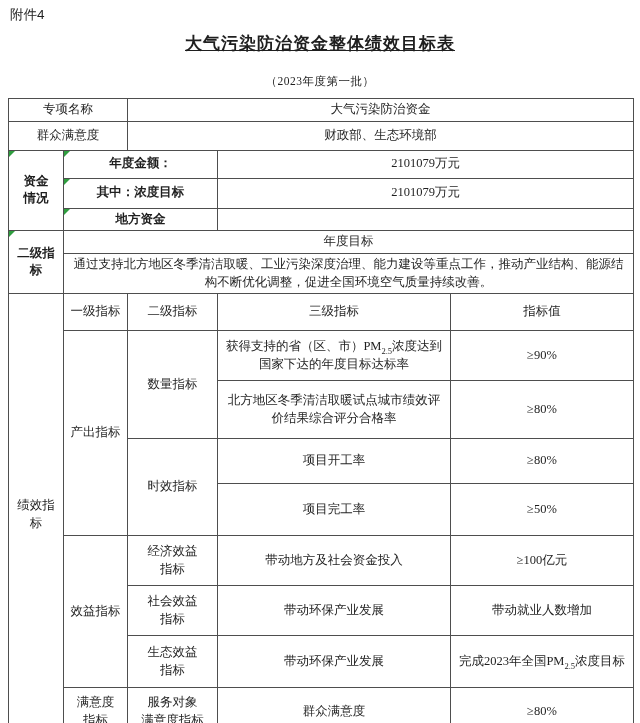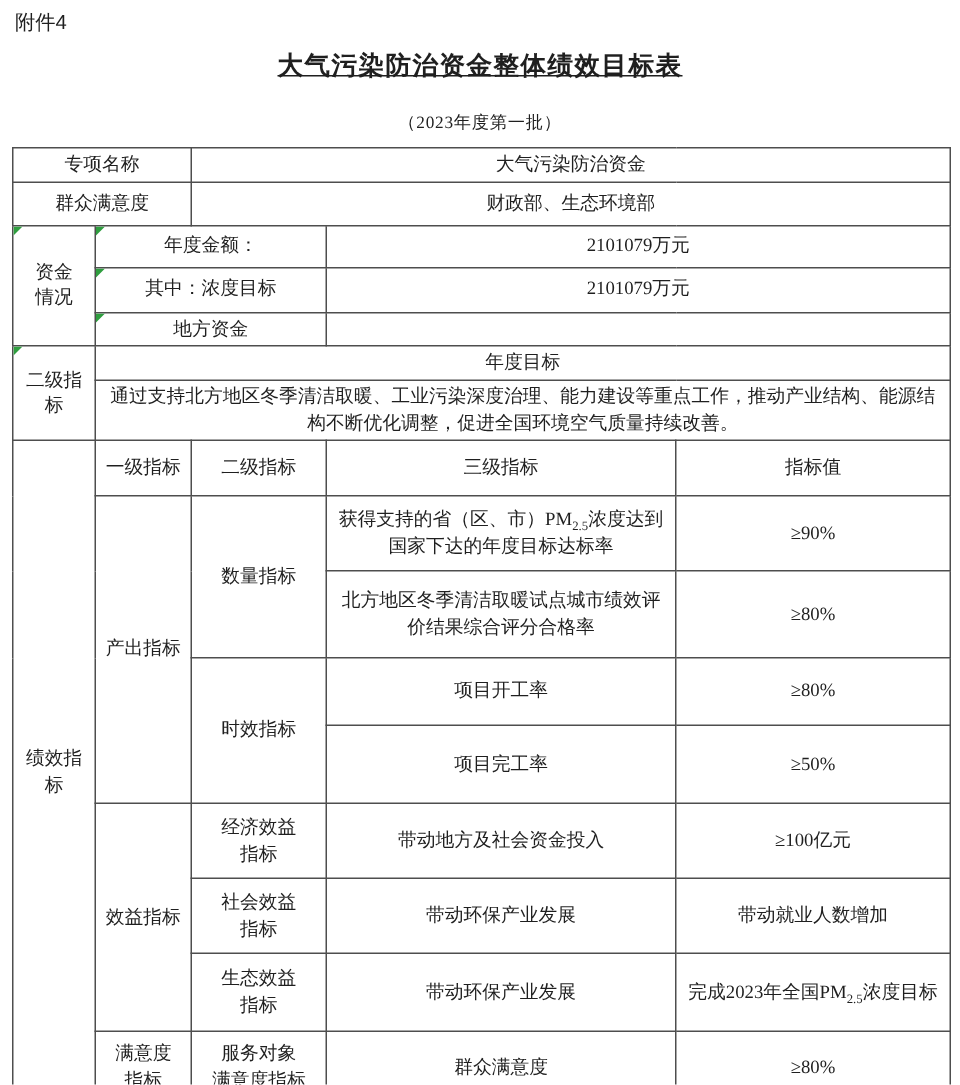--- a/index.html
+++ b/index.html
@@ -32,21 +32,21 @@
     text-align:center; vertical-align:middle;
     font-size:12.5px; line-height:1.4;
     padding:2px 4px;
     overflow:hidden;
     word-break:break-all;
   }
   .left   { text-align:left; padding-left:7px; padding-right:6px; }
   .right  { text-align:right; padding-right:10px; }
   .pre    { white-space:pre-line; line-height:1.35; }
   .goal   { text-align:left; padding:2px 8px; line-height:1.55; }
-  .gm     { position:relative; }
+  .gm     { position:relative;font-weight:bold; }
   .gm::before {
     content:""; position:absolute; top:0; left:0;
     width:0; height:0;
     border-top:6px solid #2f9e3f;
     border-right:6px solid transparent;
   }
   sub.s { font-size:8.5px; line-height:0; }
 </style>
 </head>
 <body>

